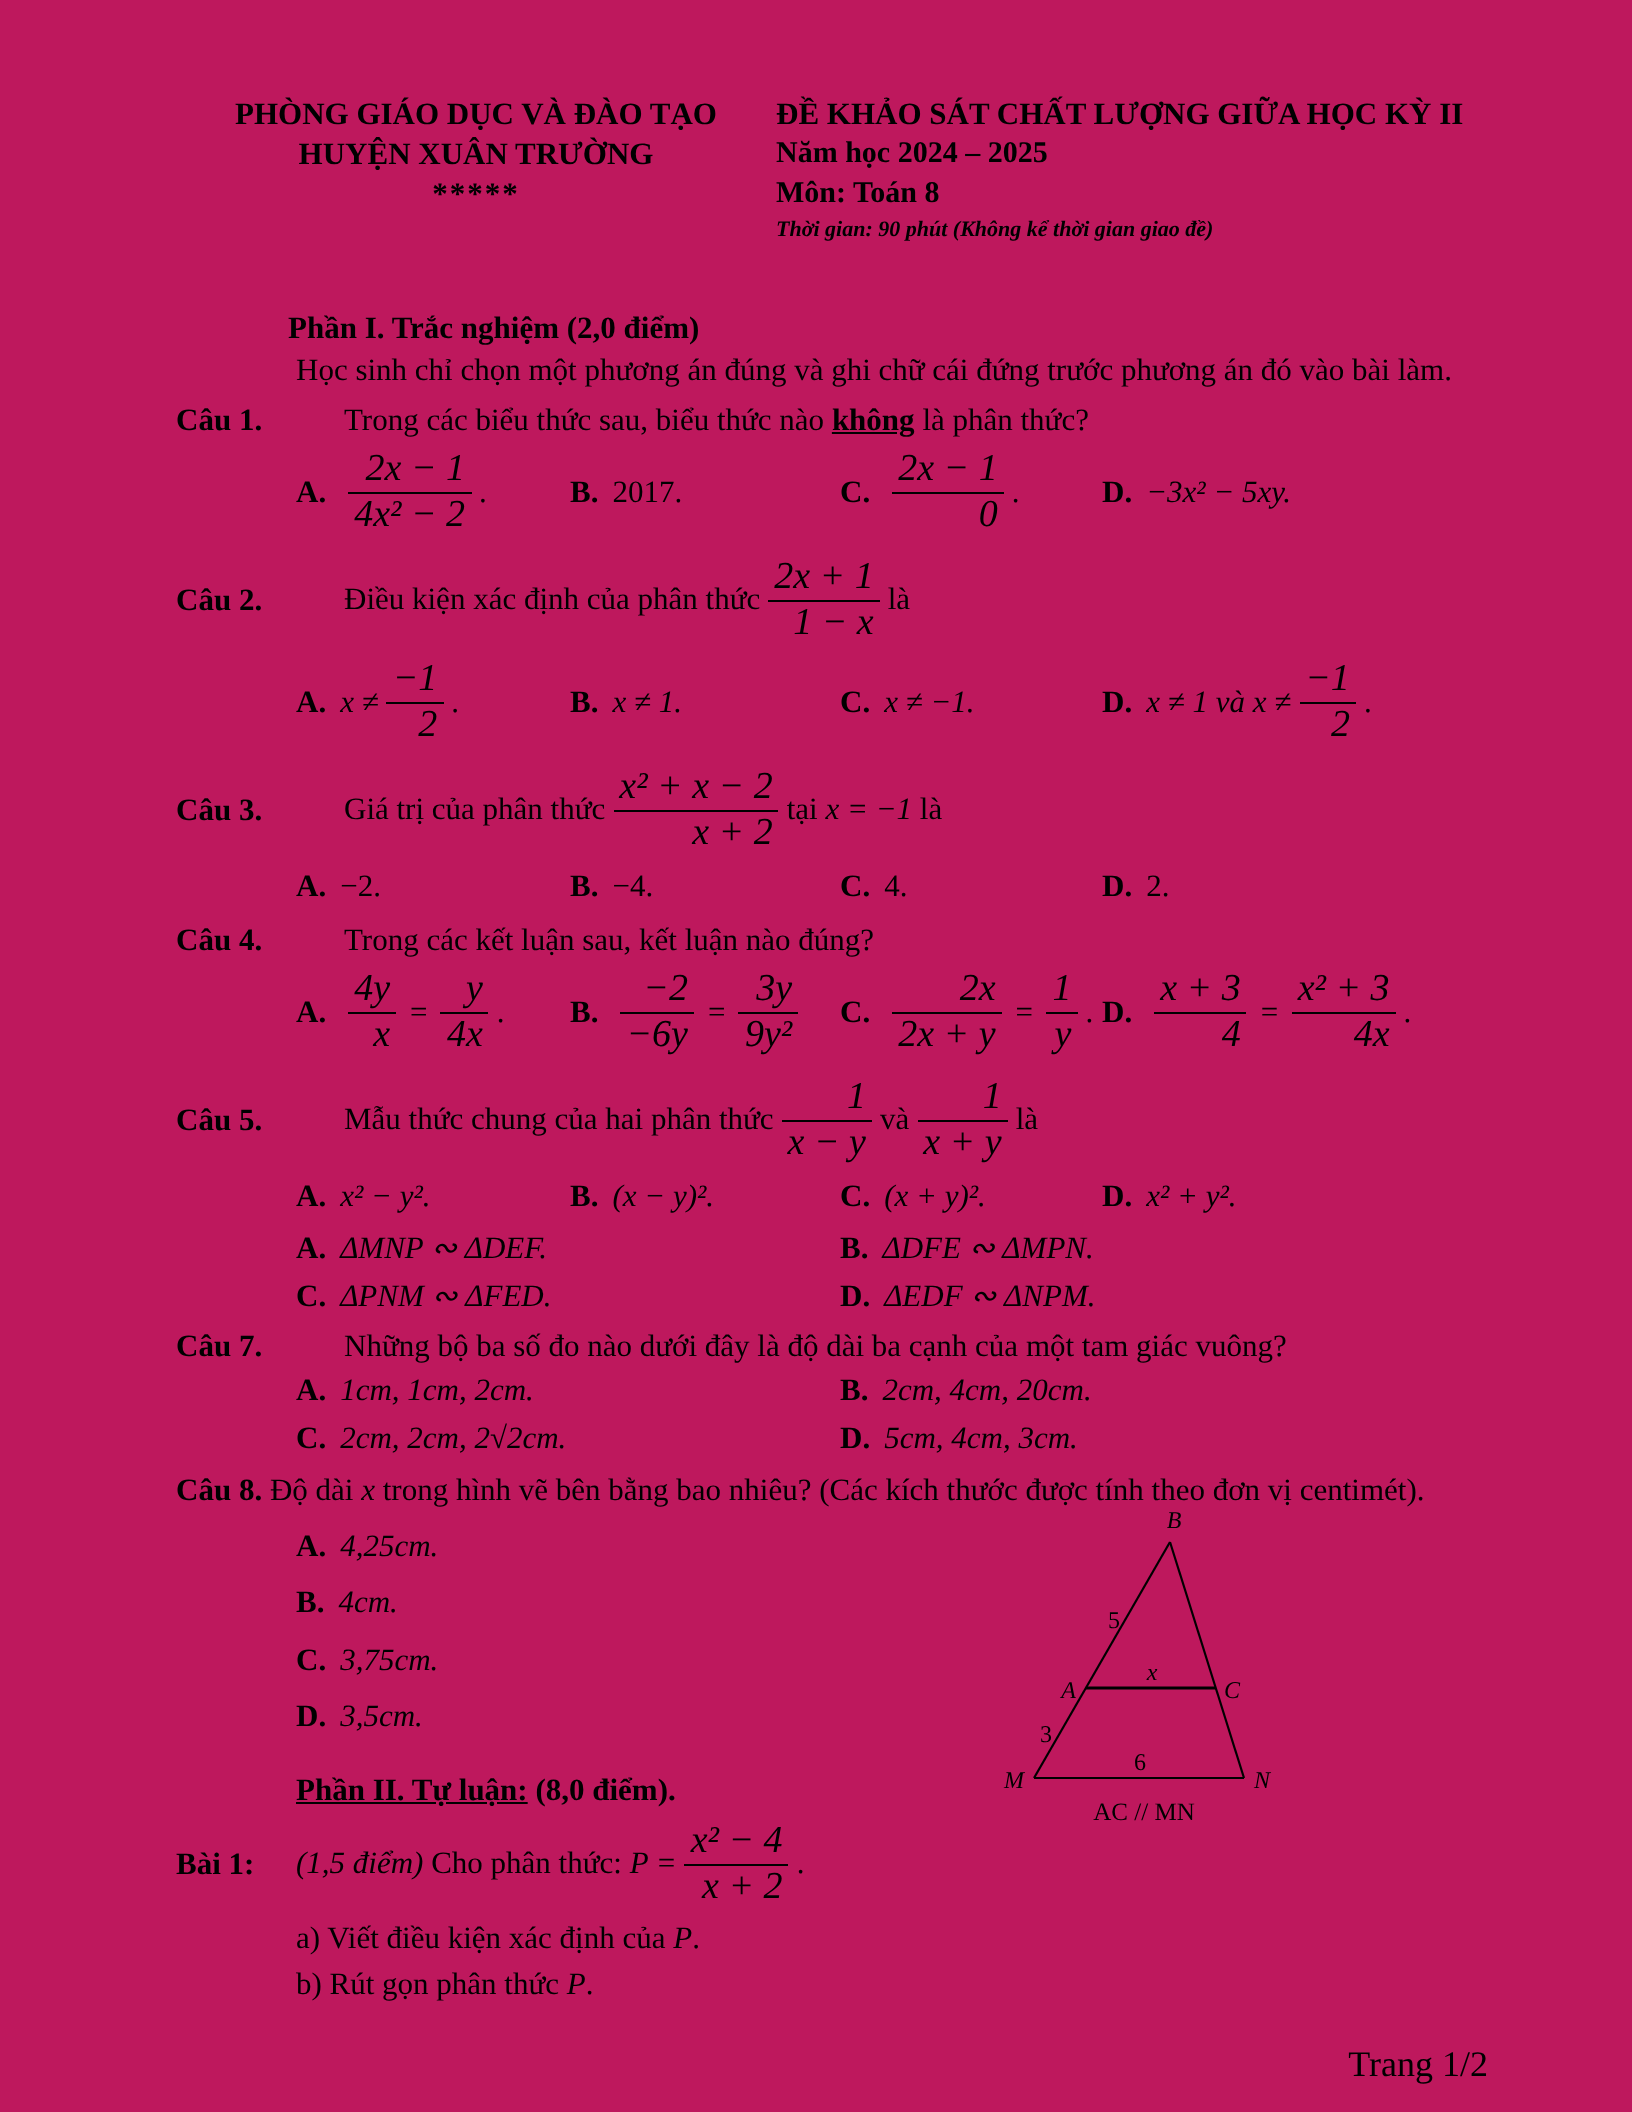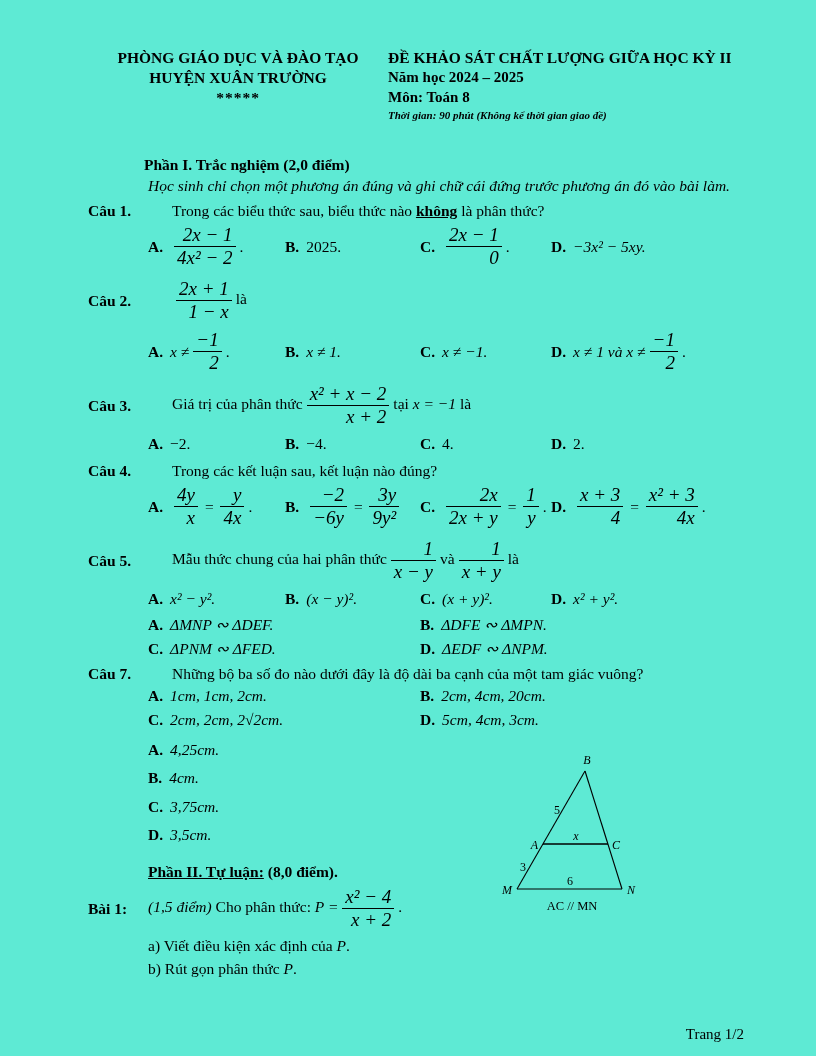--- a/index.html
+++ b/index.html
@@ -3,38 +3,38 @@
 <meta charset="utf-8">
 <style>
   html,body { margin:0; padding:0; background:#fff; }
   .page {
     position:relative;
     width:816px; height:1056px;
     box-sizing:border-box;
     padding:48px 58px 0 88px;
     font-family:"Liberation Serif","DejaVu Serif",serif;
     font-size:15.5px; color:#000; line-height:1.3;
-    overflow:hidden; background:#5eead4;
+    overflow:hidden; background:#be185d;
   }
   .it { font-style:italic; }
   .m { font-style:italic; }
   .bu { font-weight:bold; text-decoration:underline; }
 
   
   .hdr { display:flex; margin-bottom:32px; }
   .hl { width:300px; text-align:center; font-weight:bold; line-height:1.3; }
   .hl .stars { letter-spacing:1px; }
   .hr { flex:1; text-align:left; font-weight:bold; line-height:1.32; }
   .hr .l1 { font-size:15.5px; }
   .hr .l2, .hr .l3 { font-size:15px; }
   .hr .l4 { font-style:italic; font-size:11px; }
 
   
   .p1t { margin-left:56px; font-weight:bold; margin-bottom:1px; }
-  .intro { margin-left:60px; font-style:italic; text-align:justify; margin-bottom:5px; }
+  .intro { margin-left:60px; text-align:justify; margin-bottom:5px; }
 
   
   .q { display:flex; align-items:center; margin-top:3px;gap:24px; }
   .q.tall { min-height:46px; }
   .qn { width:60px; flex:none; font-weight:bold; }
   .qt { flex:1; }
   .opts { margin-left:60px; display:grid; align-items:center; }
   .c4 { grid-template-columns:137px 135px 131px 1fr; }
   .c2 { grid-template-columns:272px 1fr; }
   .opts.tall { min-height:52px; }
@@ -60,21 +60,21 @@
   .fig svg { display:block; }
   .fig text { font-family:"Liberation Serif","DejaVu Serif",serif; }
 
   
   .p2t { margin-left:60px; margin-top:12px; font-weight:bold; }
   .p2t .u { text-decoration:underline; }
   .b1 { display:flex; align-items:center; min-height:50px; margin-top:2px; }
   .b1n { width:60px; flex:none; font-weight:bold; }
   .sub { margin-left:60px; line-height:23px; }
 
-  .footer { position:absolute; right:72px; bottom:12px; font-size:15px; }
+  .footer { position:absolute; right:72px; bottom:12px; font-size:18px; }
 </style>
 </head>
 <body>
 
 <div class="page">
 
   <div class="hdr">
     <div class="hl">
       <div>PHÒNG GIÁO DỤC VÀ ĐÀO TẠO</div>
       <div>HUYỆN XUÂN TRƯỜNG</div>
@@ -99,39 +99,39 @@
     <div class="opt">
         <span class="ok">A.</span>
         <span class="frac">
           <span class="fn">2x − 1</span>
           <span class="fd">4x² − 2</span>
         </span>
         <span>.</span>
       </div>
     <div class="opt">
         <span class="ok">B.</span>
-        <span>2025.</span>
+        <span>2017.</span>
       </div>
     <div class="opt">
         <span class="ok">C.</span>
         <span class="frac">
           <span class="fn">2x − 1</span>
           <span class="fd">0</span>
         </span>
         <span>.</span>
       </div>
     <div class="opt">
         <span class="ok">D.</span>
         <span class="m">−3x² − 5xy.</span>
       </div>
   </div>
 
   <div class="q tall">
     <span class="qn">Câu 2.</span>
-    <div class="qt"><span class="frac"><span class="fn">2x + 1</span><span class="fd">1 − x</span></span><span>là</span></div>
+    <div class="qt"><span>Điều kiện xác định của phân thức</span><span class="frac"><span class="fn">2x + 1</span><span class="fd">1 − x</span></span><span>là</span></div>
   </div>
   <div class="opts c4 tall">
     <div class="opt">
         <span class="ok">A.</span>
         <span class="m">x ≠</span>
         <span class="frac">
           <span class="fn">−1</span>
           <span class="fd">2</span>
         </span>
         <span>.</span>
@@ -296,20 +296,21 @@
         <span class="ok">C.</span>
         <span class="m">2cm, 2cm, 2√2cm.</span>
       </div>
     <div class="opt">
         <span class="ok">D.</span>
         <span class="m">5cm, 4cm, 3cm.</span>
       </div>
   </div>
 
   <div class="q8wrap">
+    <div class="q8text"><span class="qn8">Câu 8.</span> <span>Độ dài</span> <span class="m">x</span> <span>trong hình vẽ bên bằng bao nhiêu? (Các kích thước được tính theo đơn vị centimét).</span></div>
     <div class="opts8">
       <div class="opt8">
           <span class="ok">A.</span>
           <span class="m">4,25cm.</span>
         </div>
       <div class="opt8">
           <span class="ok">B.</span>
           <span class="m">4cm.</span>
         </div>
       <div class="opt8">

